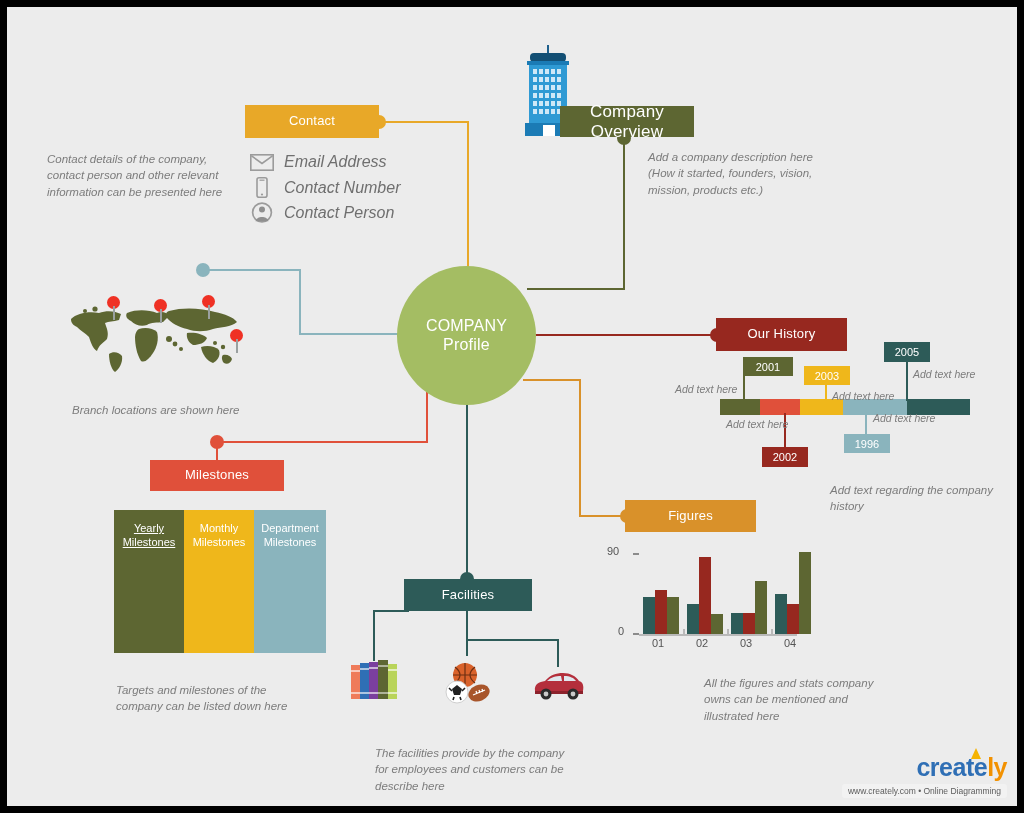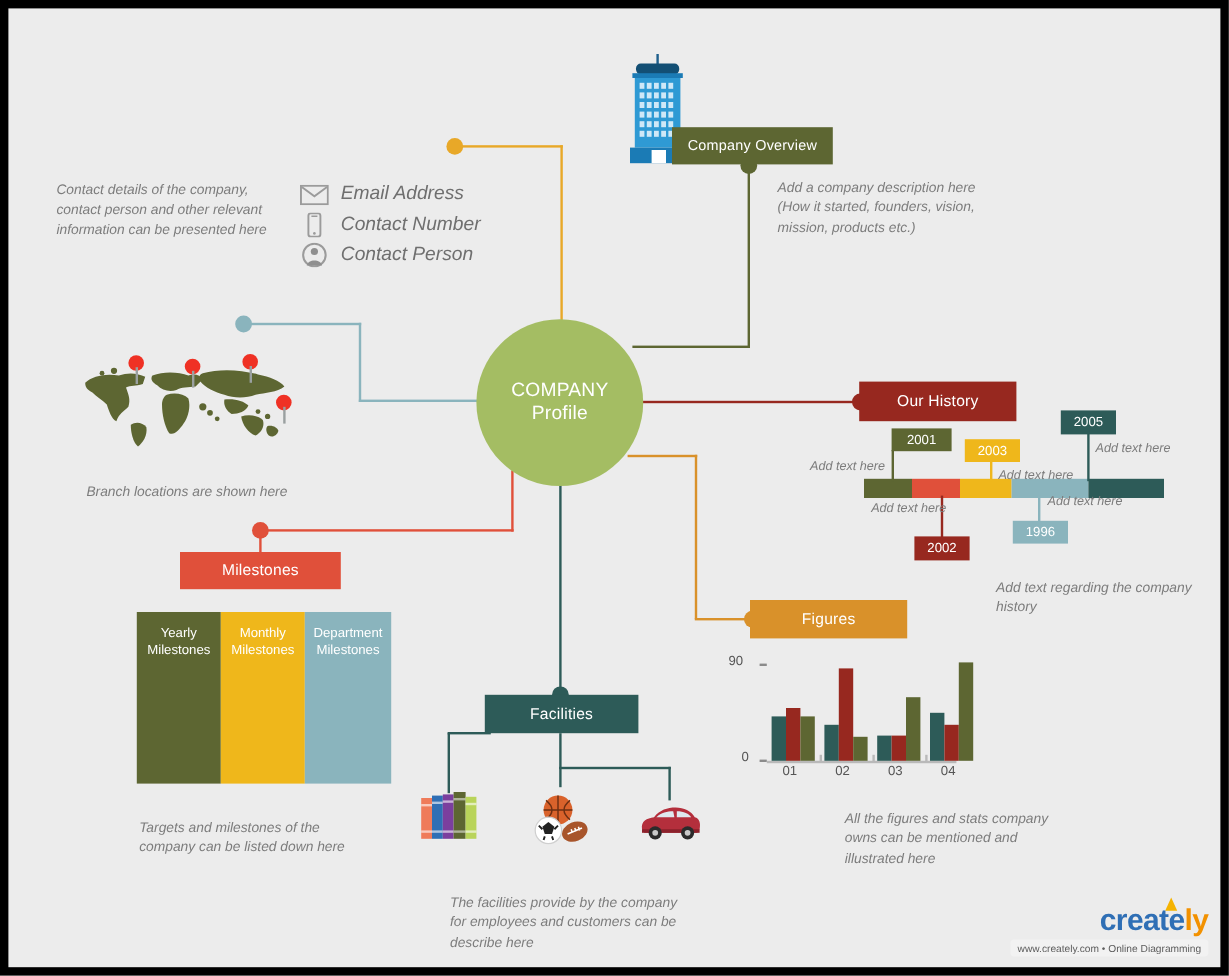--- a/index.html
+++ b/index.html
@@ -110,20 +110,23 @@
   <div class="conn" style="left:366px;top:603px;width:36px;height:2px;background:#2d5b58;"></div>
   <div class="conn" style="left:459px;top:604px;width:2px;height:45px;background:#2d5b58;"></div>
   <div class="conn" style="left:459px;top:632px;width:93px;height:2px;background:#2d5b58;"></div>
   <div class="conn" style="left:550px;top:632px;width:2px;height:28px;background:#2d5b58;"></div>
 
   <div class="node" style="left:390px;top:259px;width:139px;height:139px;border-radius:50%;background:#a4bd63;flex-direction:column;">
     <div style="font-size:16px;">COMPANY</div>
     <div style="font-size:16px;">Profile</div>
   </div>
 
+  <div class="node" style="left:238px;top:98px;width:134px;height:33px;background:#e8a828;font-size:13px;">
+    <span>Contact</span>
+  </div>
   <div class="note" style="left:40px;top:144px;width:215px;">Contact details of the company,
 contact person and other relevant
 information can be presented here</div>
 
   <div class="contact-row" style="left:243px;top:146px;">
     <span style="width:24px;height:17px;display:inline-block;">
       <svg width="24" height="17" viewBox="0 0 24 17">
           <rect x="0.8" y="0.8" width="22.4" height="15.4" fill="none" stroke="#9b9b9b" stroke-width="1.6"></rect>
           <path d="M1.5 1.8 L12 9.5 L22.5 1.8" fill="none" stroke="#9b9b9b" stroke-width="1.6"></path>
         </svg>
@@ -186,21 +189,21 @@
         <rect x="12" y="64" width="4" height="5"></rect>
           <rect x="18" y="64" width="4" height="5"></rect>
           <rect x="24" y="64" width="4" height="5"></rect>
           <rect x="30" y="64" width="4" height="5"></rect>
           <rect x="36" y="64" width="4" height="5"></rect>
       </g>
       <rect x="4" y="78" width="46" height="13" fill="#1b7bb5"></rect>
       <rect x="22" y="80" width="12" height="11" fill="#ffffff"></rect>
     </svg>
   </span>
-  <div class="node" style="left:553px;top:99px;width:134px;height:31px;background:#5d6632;font-size:12px;">
+  <div class="node" style="left:553px;top:99px;width:134px;height:31px;background:#5d6632;font-size:17px;">
     <span>Company Overview</span>
   </div>
   <div class="note" style="left:641px;top:142px;width:230px;">Add a company description here
 (How it started, founders, vision,
 mission, products etc.)</div>
 
   <span style="position:absolute;left:58px;top:292px;width:180px;height:75px;">
     <svg width="180" height="75" viewBox="0 0 180 75">
       <g fill="#5d6632">
         <path d="M6 20 C12 14 24 12 34 14 C42 11 50 12 56 15 L54 21 C48 23 44 22 40 24 C42 30 44 34 42 40 C38 44 34 46 32 52 C28 50 26 44 24 38 C20 34 16 32 12 28 C8 26 6 24 6 20 Z"></path>
@@ -236,21 +239,21 @@
   <div class="pin" style="left:223px;top:322px;">
       <div class="head"></div>
       <div class="tail"></div>
     </div>
   <div class="note" style="left:65px;top:395px;width:230px;">Branch locations are shown here</div>
 
   <div class="node" style="left:143px;top:453px;width:134px;height:31px;background:#e0503a;font-size:13px;">
     <span>Milestones</span>
   </div>
   <div style="position:absolute;left:107px;top:503px;width:212px;height:143px;">
-    <div class="ms-col" style="left:0px;width:70px;background:#5d6632;">
+    <div class="ms-col" style="left:0px;width:70px;background:#5d6632;text-decoration:underline;">
       <span>Yearly
 Milestones</span>
     </div>
     <div class="ms-col" style="left:70px;width:70px;background:#efb71b;">
       <span>Monthly
 Milestones</span>
     </div>
     <div class="ms-col" style="left:140px;width:72px;background:#8ab4bd;">
       <span>Department
 Milestones</span>

